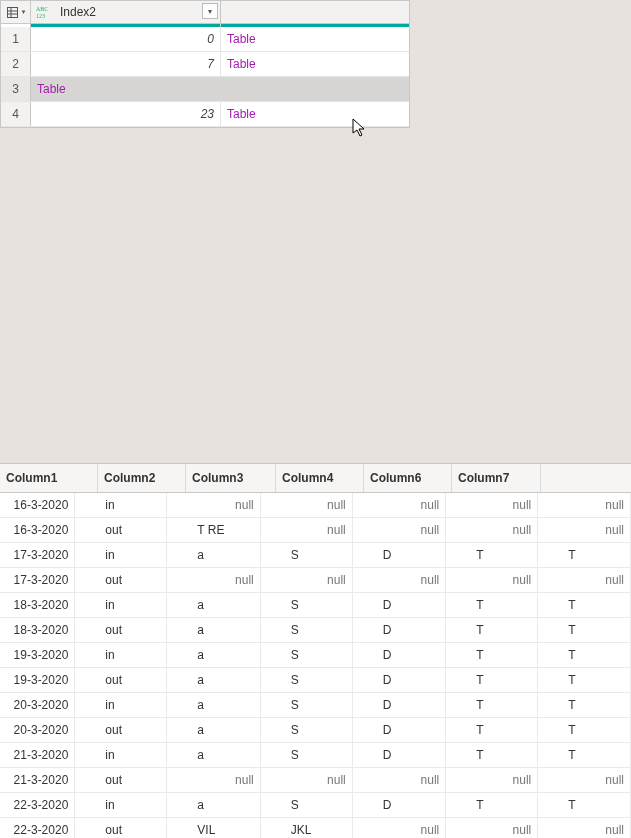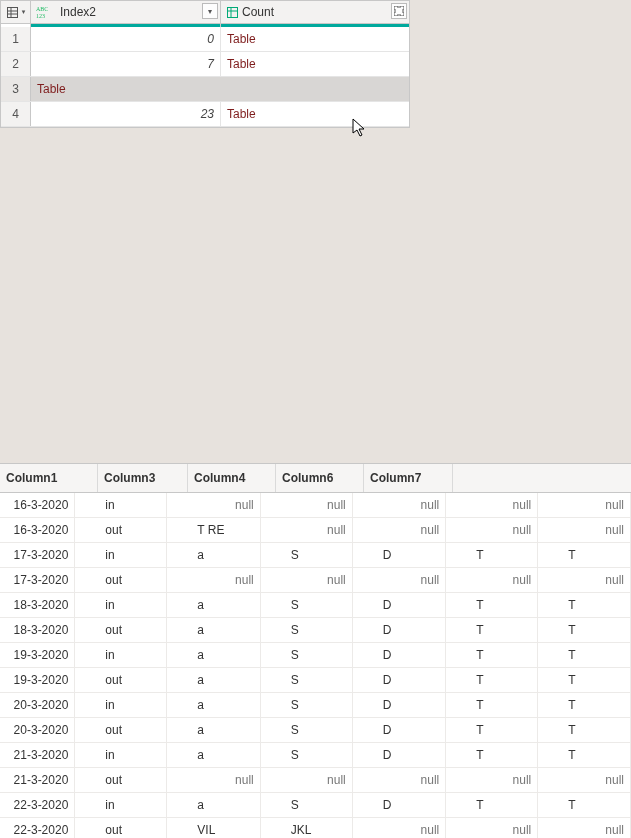--- a/index.html
+++ b/index.html
@@ -76,21 +76,21 @@
   .top-row.selected .rowsel { background: #e9e7e5; }
   .top-row .index2 {
     width: 190px;
     justify-content: flex-end;
     font-style: italic;
     color: #444;
   }
   .top-row .count {
     flex: 1;
     border-right: none;
-    color: #7f1d1d;
+    color: #a21caf;
     text-align: center;
   }
 
   
   .hdr-ico {
     width: 14px; height: 14px;
     display: inline-flex; align-items: center; justify-content: center;
     margin-right: 3px;
   }
   .hdr-label { font-weight: 500; color: #333; }
@@ -187,35 +187,20 @@
     <div class="col index2">
       <span class="hdr-ico" style="width:22px;">
         <svg width="20" height="13" viewBox="0 0 20 13">
           <text x="0" y="5" font-size="6" fill="#2b6" font-family="Segoe UI">ABC</text>
           <text x="0" y="12" font-size="6" fill="#2b6" font-family="Segoe UI">123</text>
         </svg>
       </span>
       <span class="hdr-label">Index2</span>
       <span class="drop-box">▾</span>
     </div>
-    <div class="col count">
-      <span class="hdr-ico">
-        <svg width="11" height="11" viewBox="0 0 11 11">
-          <rect x="0.5" y="0.5" width="10" height="10" fill="none" stroke="#0a7"></rect>
-          <line x1="0.5" y1="4" x2="10.5" y2="4" stroke="#0a7"></line>
-          <line x1="4" y1="0.5" x2="4" y2="10.5" stroke="#0a7"></line>
-        </svg>
-      </span>
-      <span class="hdr-label">Count</span>
-      <span class="drop-box">
-        <svg width="10" height="10" viewBox="0 0 10 10">
-          <path d="M2 4 L0 4 L0 0 L4 0 L4 2 M6 2 L6 0 L10 0 L10 4 L8 4 M8 6 L10 6 L10 10 L6 10 L6 8 M4 8 L4 10 L0 10 L0 6 L2 6" fill="none" stroke="#555" stroke-width="1"></path>
-        </svg>
-      </span>
-    </div>
   </div>
   <div class="accent-bar">
     <div class="seg rowsel"></div>
     <div class="seg index2"></div>
     <div class="seg count"></div>
   </div>
   <div class="top-rows" id="top-rows">
       <div class="top-row">
         <div class="cell rowsel">1</div>
         <div class="cell index2">0</div>
@@ -240,20 +225,21 @@
 
 <div class="cursor">
   <svg width="16" height="20" viewBox="0 0 16 20">
     <path d="M1 1 L1 15 L5 12 L8 18 L10 17 L7 11 L12 11 Z" fill="#fff" stroke="#000" stroke-width="1"></path>
   </svg>
 </div>
 
 <div class="bottom-grid">
   <div class="b-header" id="b-header">
       <div class="bcol w1">Column1</div>
+      <div class="bcol w2">Column2</div>
       <div class="bcol w3">Column3</div>
       <div class="bcol w4">Column4</div>
       <div class="bcol w6">Column6</div>
       <div class="bcol w7">Column7</div>
     </div>
   <div class="b-rows" id="b-rows">
       <div class="b-row">
         <div class="bcell w1 right">16-3-2020</div>
         <div class="bcell w2">in</div>
         <div class="bcell w3 null">null</div>

